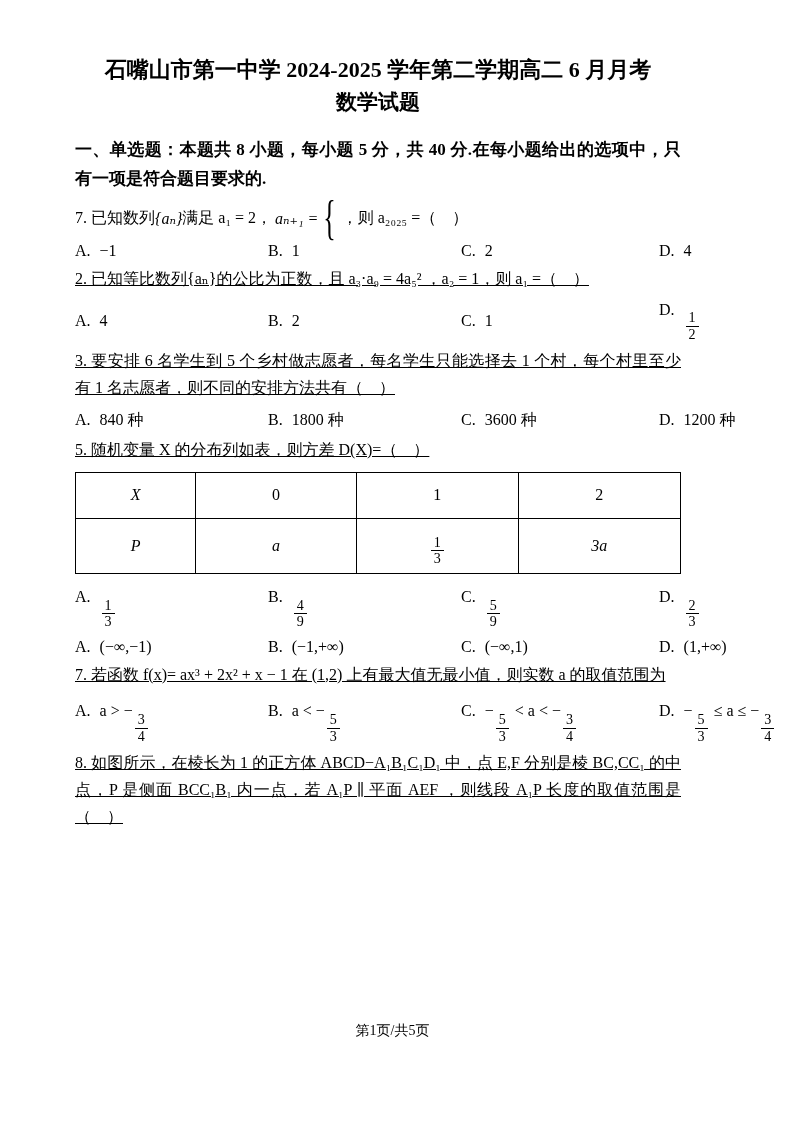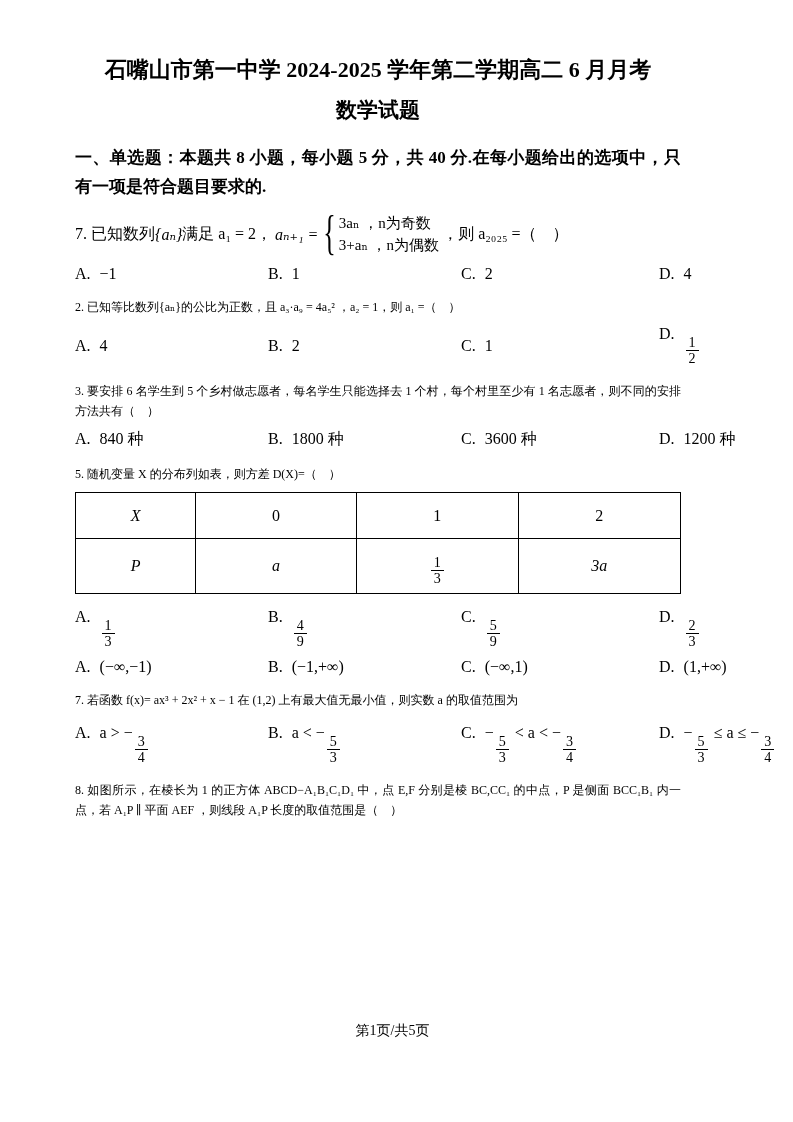--- a/index.html
+++ b/index.html
@@ -4,23 +4,23 @@
 <style>
   * { margin:0; padding:0; box-sizing:border-box; }
   html,body { background:#ffffff; }
   .page {
     position:relative; width:793px; height:1122px; background:#ffffff;
     font-family:"Liberation Serif","DejaVu Serif",serif; color:#000;
     overflow:hidden;
   }
   .content { padding:56px 112px 0 75px; }
   .title { font-size:22px; font-weight:bold; text-align:center; line-height:1.3; }
-  .subtitle { margin-top:12px; font-size:21px;text-align:center; }
+  .subtitle { margin-top:4px; font-size:21px;text-align:center; }
   .section-heading { margin-top:20px; font-size:17px; font-weight:bold; line-height:1.7; text-align:justify; }
-  .stem { margin-top:14px; font-size:12px; line-height:1.68; text-align:justify; }
+  .stem { margin-top:6px; font-size:16px; line-height:1.68; text-align:justify;text-decoration:underline; }
   .opts { margin-top:8px; display:grid; grid-template-columns:160px 160px 165px auto; font-size:16px; align-items:center;gap:33px; }
   .opt { white-space:nowrap; }
   .opt-label { margin-right:9px; }
   .q1-row { margin-top:10px; display:flex; align-items:center; font-size:16px; flex-wrap:nowrap; }
   .formula { display:inline-flex; align-items:center; margin:0 3px; }
   .brace { font-size:26px; display:inline-block; transform:scaleY(1.85); transform-origin:center; margin:0 3px 0 5px; font-weight:400; }
   .case-col { display:inline-flex; flex-direction:column; font-size:15px; line-height:1.5; }
   .frac { display:inline-flex; flex-direction:column; align-items:center; vertical-align:-0.55em; line-height:1.1; font-size:0.88em; margin:0 2px; }
   .fnum { border-bottom:1px solid #000; padding:0 3px; }
   .fden { padding:0 3px; }
@@ -43,24 +43,20 @@
 
     <p class="section-heading">一、单选题：本题共 8 小题，每小题 5 分，共 40 分.在每小题给出的选项中，只有一项是符合题目要求的.</p>
 
     <div class="q1-row">
       <span>7.  已知数列</span>
         <span class="var">{aₙ}</span>
         <span>满足 a₁ = 2，</span>
       <span class="formula">
         <span class="var">aₙ₊₁ =</span>
         <span class="brace">{</span>
-        <span class="case-col">
-          <span>3aₙ ，n为奇数</span>
-          <span>3+aₙ ，n为偶数</span>
-        </span>
       </span>
       <span>，则 a₂₀₂₅ =（　）</span>
     </div>
     <div class="opts">
         <span class="opt"><span class="opt-label">A.</span><span class="opt-text">−1</span></span>
         <span class="opt"><span class="opt-label">B.</span><span class="opt-text">1</span></span>
         <span class="opt"><span class="opt-label">C.</span><span class="opt-text">2</span></span>
         <span class="opt"><span class="opt-label">D.</span><span class="opt-text">4</span></span>
       </div>
 

